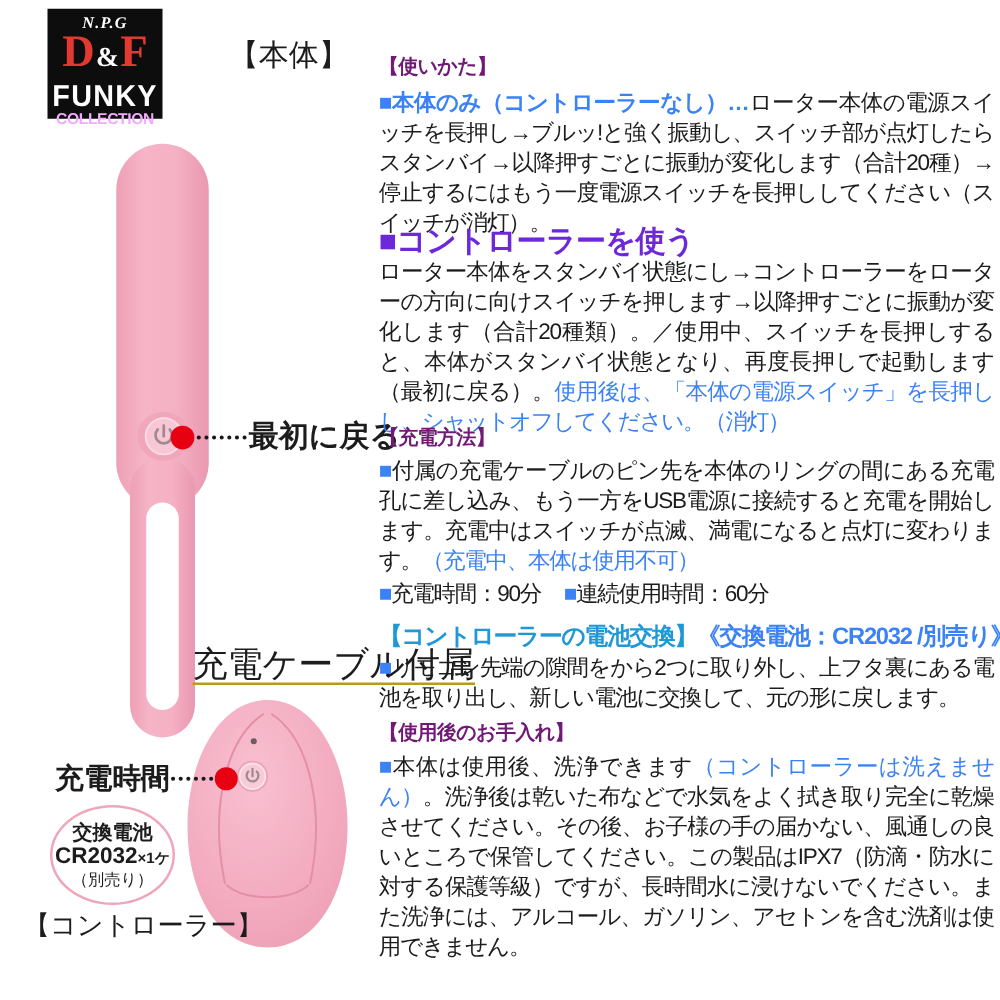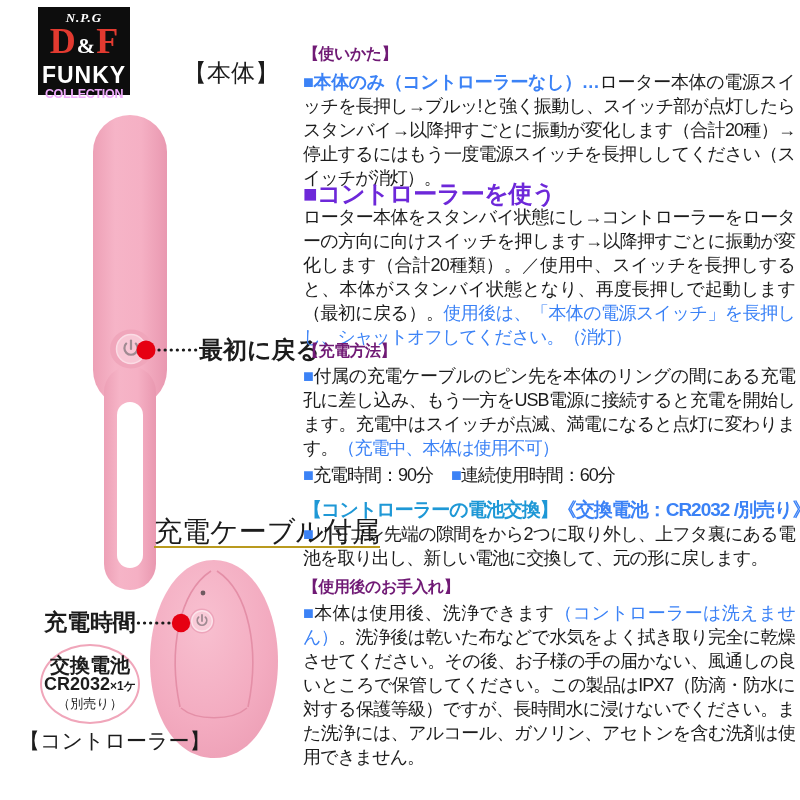--- a/index.html
+++ b/index.html
@@ -15,30 +15,30 @@
   .logo-rule{width:56px;height:3px;background:#b01818;margin:1px 0 1px 0;}
   .logo-df{font-family:"Liberation Serif","DejaVu Serif",serif;font-weight:bold;line-height:30px;}
   .df-letter{color:#e23a30;font-size:36px;}
   .df-amp{color:#ffffff;font-size:22px;padding:0 1px;}
   .logo-funky{color:#ffffff;font-weight:bold;font-size:23px;line-height:24px;letter-spacing:1px;
               transform:scaleY(1.05);}
   .logo-collection{color:#f0abfc;font-weight:bold;font-size:12.5px;line-height:15px;letter-spacing:-0.3px;}
 
   
   .lbl{position:absolute;white-space:nowrap;}
-  .lbl-body{left:183px;top:60px;font-size:24px;line-height:26px;}
+  .lbl-body{left:183px;top:32px;font-size:24px;line-height:26px;}
   .lbl-power{left:199px;top:337px;font-size:24px;font-weight:bold;line-height:26px;}
   .lbl-cable{left:154px;top:521px;font-size:28px;line-height:22px;border-bottom:2.5px solid #b99a1e;padding-bottom:3px;}
   .lbl-switch{left:44px;top:610px;font-size:23px;font-weight:bold;line-height:25px;}
   .lbl-controller{left:19px;top:729px;font-size:21px;line-height:24px;}
 
   .bubble{position:absolute;left:40px;top:644px;width:96px;height:76px;background:#ffffff;
           border:2px solid #f0a6ba;border-radius:50%;display:flex;flex-direction:column;
           align-items:center;justify-content:center;text-align:center;}
-  .bubble-line1{font-size:20px;font-weight:bold;line-height:17px;font-family:Liberation Mono, monospace;}
+  .bubble-line1{font-size:16px;font-weight:bold;line-height:17px;}
   .bubble-line2{line-height:19px;white-space:nowrap;}
   .bubble-model{font-size:18px;font-weight:bold;}
   .bubble-qty{font-size:12px;font-weight:bold;}
   .bubble-note{font-size:13px;line-height:15px;}
 
   
   .col{position:absolute;left:303px;top:0;width:492px;height:800px;}
   .col > *{position:absolute;left:0;width:492px;margin:0;}
   .sec-title{color:#701a75;font-size:16px;font-weight:bold;line-height:24px;letter-spacing:-0.5px;white-space:nowrap;}
   .body{font-size:18px;line-height:24px;letter-spacing:-1px;text-align:justify;}

